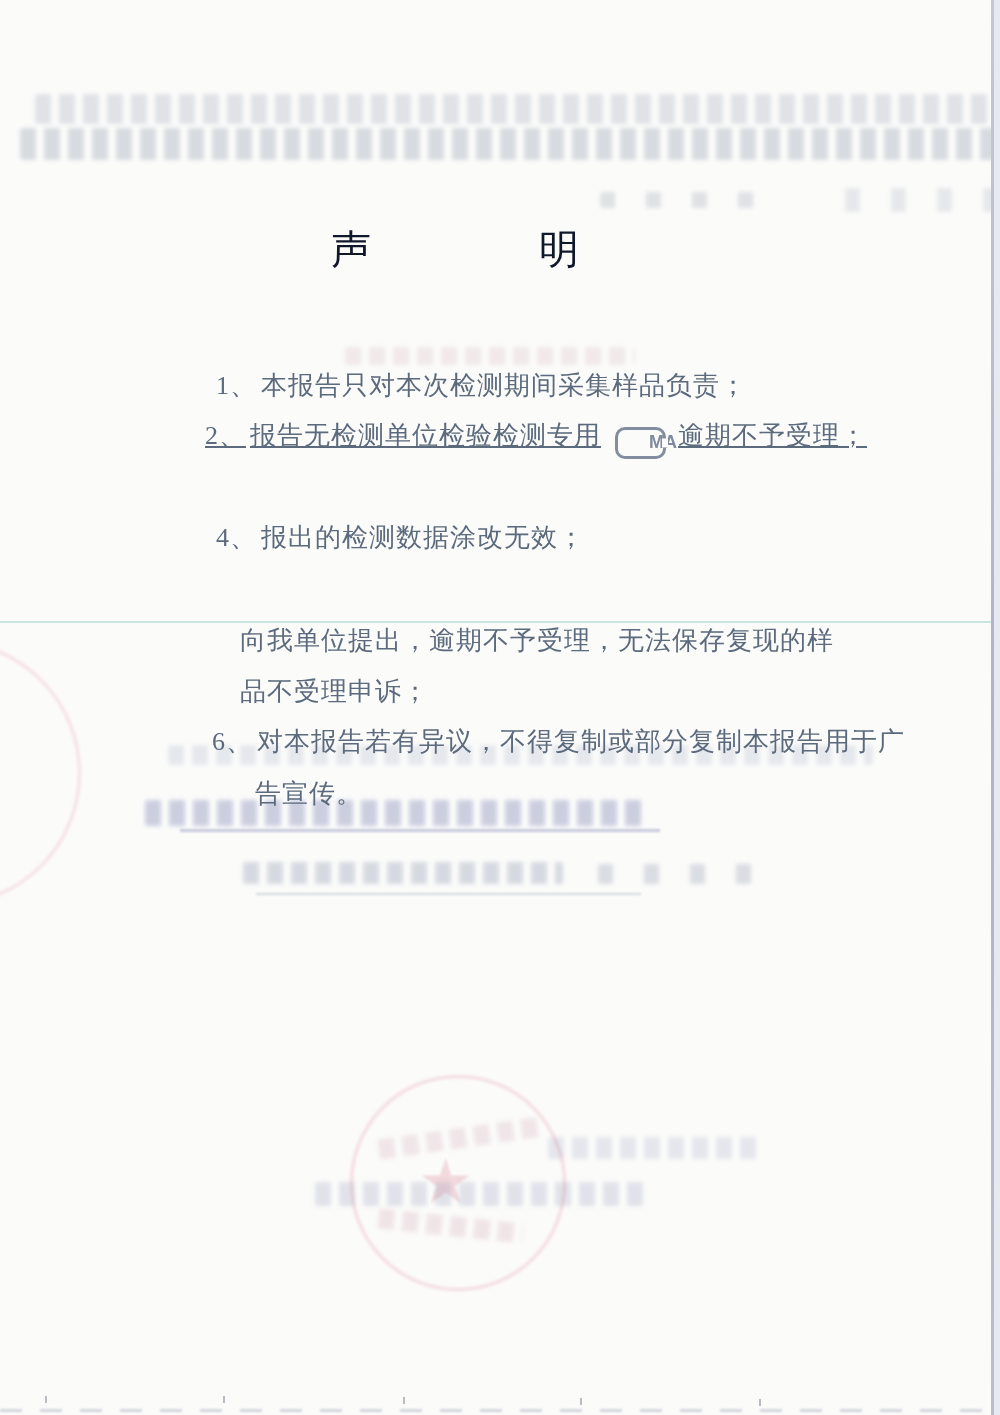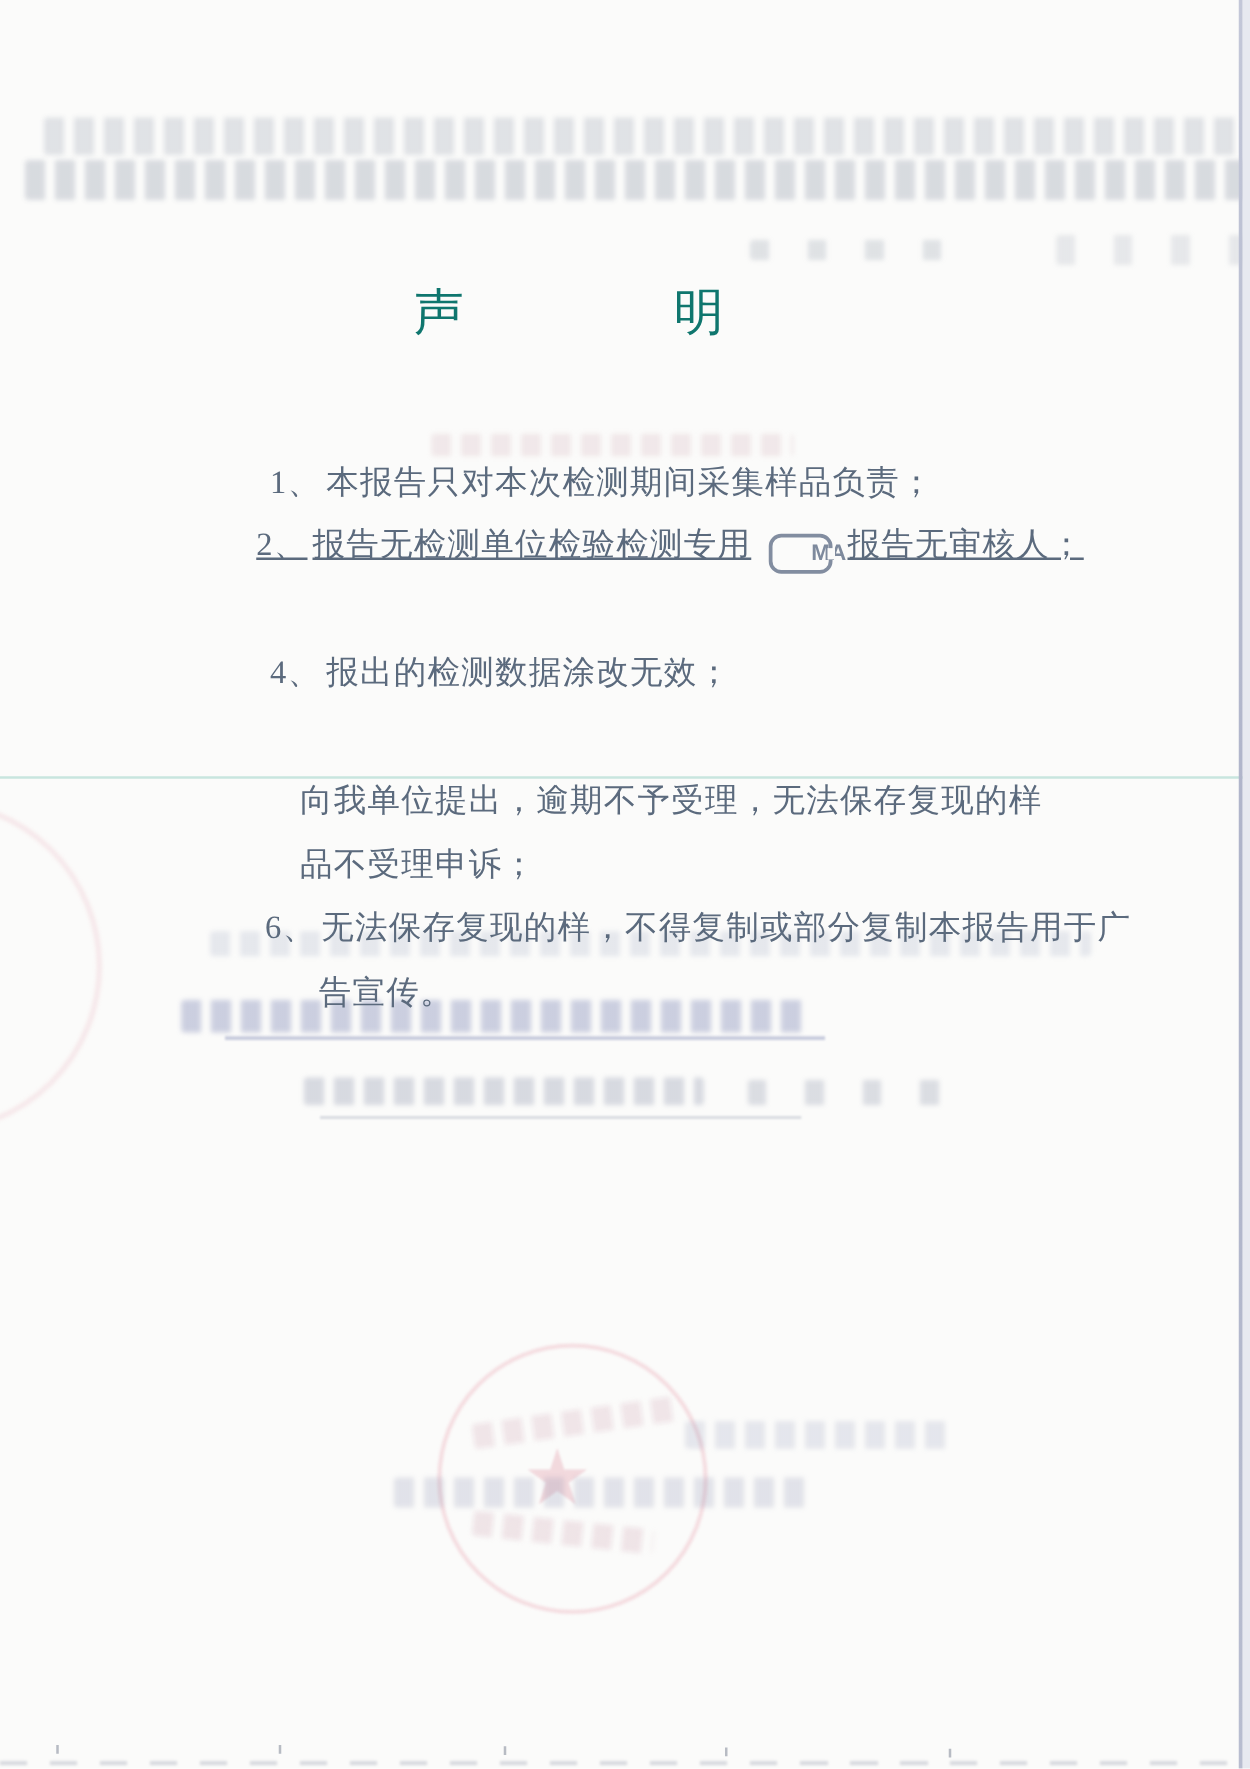--- a/index.html
+++ b/index.html
@@ -6,21 +6,21 @@
   .page{
     position:relative;
     width:1000px;height:1415px;
     background:#fbfbfa;
     overflow:hidden;
     font-family:"Liberation Serif","DejaVu Serif",serif;
   }
   
   .doc-title{
     position:absolute;left:331px;top:222px;
-    font-size:40px;font-weight:400;color:#0f766e;
+    font-size:40px;font-weight:400;color:#0f172a;
     letter-spacing:168px;white-space:nowrap;margin:0;
   }
   .line{
     position:absolute;white-space:nowrap;
     font-size:26px;color:#5b6a7d;letter-spacing:1px;
   }
   .line .num{margin-right:4px;}
   .cma{
     display:inline-flex;align-items:center;justify-content:center;
     width:46px;height:32px;box-sizing:border-box;
@@ -128,35 +128,35 @@
 
   <h1 class="doc-title">声明</h1>
 
   <div class="line" style="left:216px;top:368px;">
     <span class="num">1、</span><span>本报告只对本次检测期间采集样品负责；</span>
   </div>
 
   <div class="line" style="left:205px;top:418px;text-decoration:underline;">
     <span class="num">2、</span><span>报告无检测单位检验检测专用</span><span class="cma">
         <span>MA</span>
-      </span><span>报告无审核人；</span>
+      </span><span>逾期不予受理；</span>
   </div>
 
 
   <div class="line" style="left:216px;top:520px;">
     <span class="num">4、</span><span>报出的检测数据涂改无效；</span>
   </div>
 
   <div class="line" style="left:240px;top:674px;">
     <span>品不受理申诉；</span>
   </div>
   <div class="line" style="left:240px;top:623px;">
     <span>向我单位提出，逾期不予受理，无法保存复现的样</span>
   </div>
 
   <div class="line" style="left:212px;top:724px;">
-    <span class="num">6、</span><span>无法保存复现的样，不得复制或部分复制本报告用于广</span>
+    <span class="num">6、</span><span>对本报告若有异议，不得复制或部分复制本报告用于广</span>
   </div>
   <div class="line" style="left:255px;top:776px;">
     <span>告宣传。</span>
   </div>
 
 </div>
 
 </body></html>

